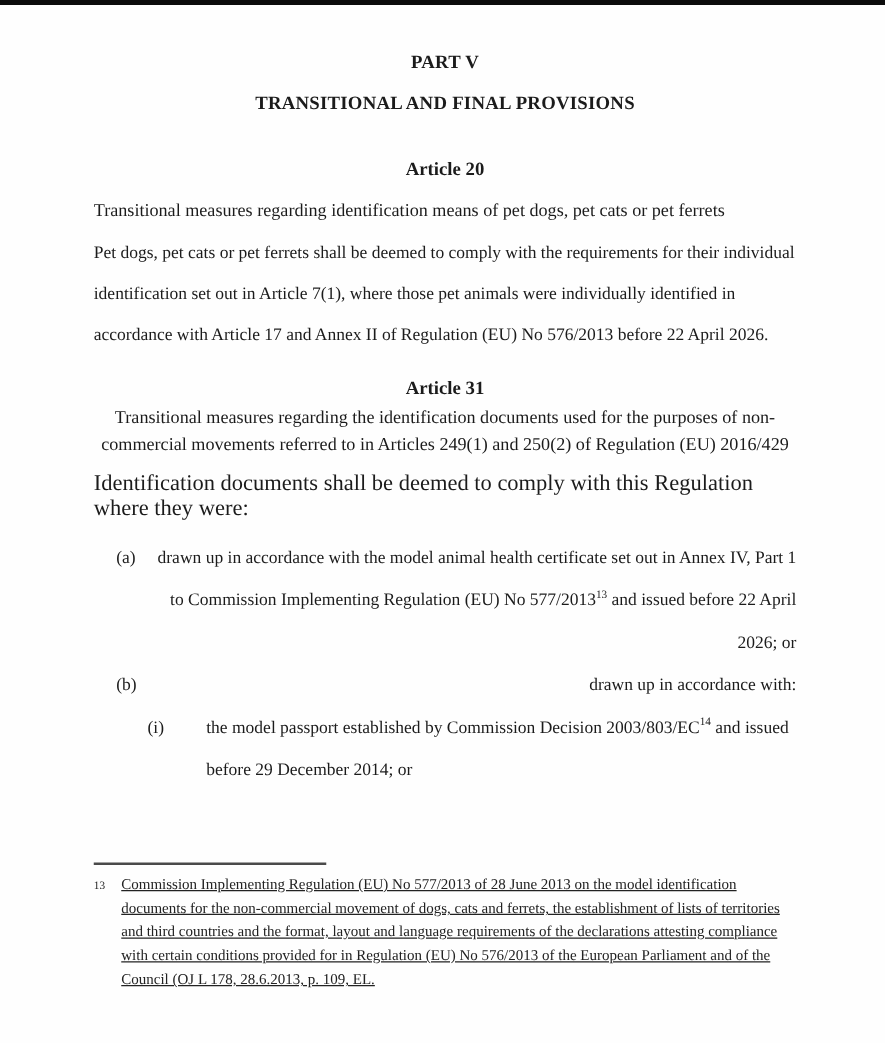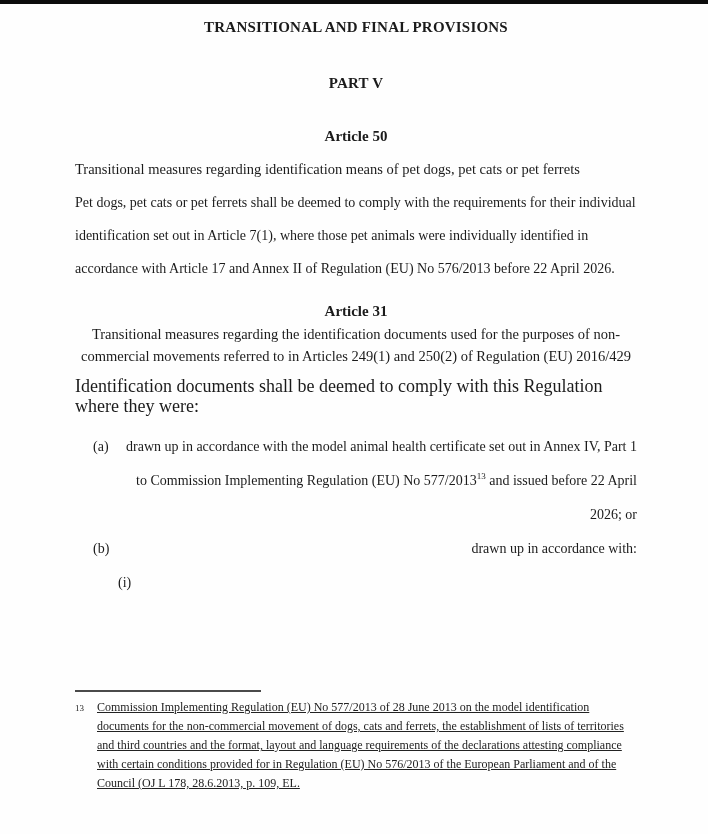--- a/index.html
+++ b/index.html
@@ -61,25 +61,25 @@
   .footnote .fn-text{flex:1;text-decoration:underline;}
 </style>
 </head>
 <body>
 
 <div class="page">
   <div class="top-bar"></div>
 
   <div class="content">
 
+    <div class="h-center part-heading">PART V</div>
+
     <div class="h-center part-subheading">TRANSITIONAL AND FINAL PROVISIONS</div>
 
-    <div class="h-center part-heading">PART V</div>
-
-    <div class="h-center article-heading">Article 50</div>
+    <div class="h-center article-heading">Article 20</div>
 
     <div class="article-title">Transitional measures regarding identification means of pet dogs, pet cats or pet ferrets</div>
 
     <div class="body-par">Pet dogs, pet cats or pet ferrets shall be deemed to comply with the requirements for their individual identification set out in Article 7(1), where those pet animals were individually identified in accordance with Article 17 and Annex II of Regulation (EU) No 576/2013 before 22 April 2026.</div>
 
     <div class="h-center article-heading a31">Article 31</div>
 
     <div class="article-title a31">Transitional measures regarding the identification documents used for the purposes of non-commercial movements referred to in Articles 249(1) and 250(2) of Regulation (EU) 2016/429</div>
 
     <div class="intro-par">Identification documents shall be deemed to comply with this Regulation where they were:</div>
@@ -91,20 +91,21 @@
         <span class="itext">drawn up in accordance with the model animal health certificate set out in Annex IV, Part 1 to Commission Implementing Regulation (EU) No 577/2013<sup>13</sup> and issued before 22 April 2026; or</span>
       </div>
 
       <div class="item">
         <span class="marker">(b)</span>
         <span class="itext">drawn up in accordance with:</span>
       </div>
 
       <div class="subitem">
         <span class="marker">(i)</span>
+        <span class="itext">the model passport established by Commission Decision 2003/803/EC<sup>14</sup> and issued before 29 December 2014; or</span>
       </div>
 
     </div>
   </div>
 
   <div class="footnote-block">
     <div class="footnote-separator"></div>
     <div class="footnote">
       <span class="fn-num">13</span>
       <span class="fn-text">Commission Implementing Regulation (EU) No 577/2013 of 28 June 2013 on the model identification documents for the non-commercial movement of dogs, cats and ferrets, the establishment of lists of territories and third countries and the format, layout and language requirements of the declarations attesting compliance with certain conditions provided for in Regulation (EU) No 576/2013 of the European Parliament and of the Council (OJ L 178, 28.6.2013, p. 109, EL.</span>

